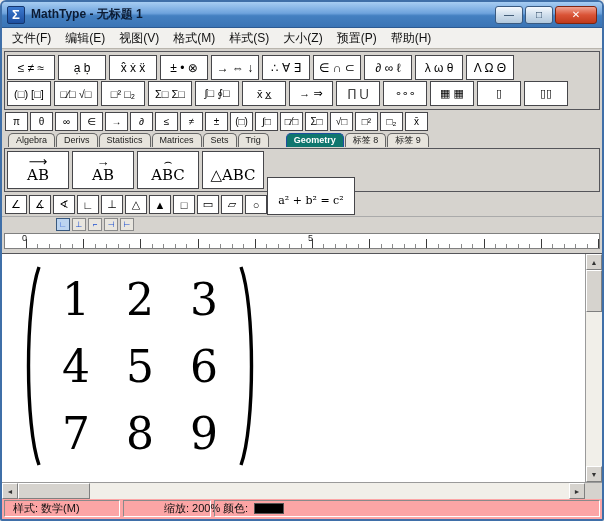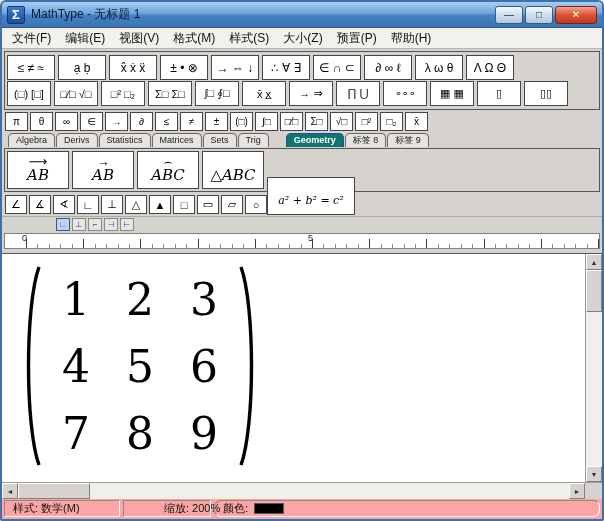--- a/index.html
+++ b/index.html
@@ -21,21 +21,21 @@
     background:linear-gradient(180deg,#a7cdf2 0%,#6ea3dd 45%,#4480c1 55%,#3a74b5 100%);
     display:flex;align-items:center;padding:0 5px;
     border-bottom:1px solid #2c5a92;
   }
   .app-icon{
     width:18px;height:18px;flex:0 0 18px;
     background:linear-gradient(#3c7ad0,#1d4fa0);
     border:1px solid #14366e;border-radius:2px;
     color:#fff;font-weight:bold;font-size:13px;line-height:16px;text-align:center;
   }
-  .title-text{margin-left:6px;flex:1;font-size:12px;font-weight:normal;color:#0b1b33;}
+  .title-text{margin-left:6px;flex:1;font-size:12px;font-weight:bold;color:#0b1b33;}
   .win-controls{display:flex;}
   .win-btn{
     width:28px;height:18px;margin-left:2px;
     border:1px solid #3a5a80;border-radius:3px;
     display:flex;align-items:center;justify-content:center;
     font-size:10px;color:#12304f;
     background:linear-gradient(#f6fafd,#cfdeec 50%,#b2c8dc);
   }
   .win-btn.close{
     width:42px;color:#fff;border-color:#7d2410;
@@ -84,21 +84,21 @@
   .templates-bar{
     margin:0 2px;border:1px solid #55555a;background:#d6d3ce;
     padding:2px;display:flex;gap:3px;height:44px;flex:0 0 44px;
   }
   .template-btn{
     min-width:62px;height:38px;background:#fff;border:1px solid #46464a;
     display:flex;flex-direction:column;align-items:center;justify-content:center;
     padding:0 6px;
   }
   .template-top{font-size:13px;line-height:9px;height:9px;color:#000;}
-  .template-main{font-family:"DejaVu Serif","Liberation Serif",serif;font-style:italic;font-size:15px;color:#000;}
+  .template-main{font-family:"DejaVu Serif","Liberation Serif",serif;font-size:15px;color:#000;}
   .template-btn:last-child{min-width:88px;margin-top:26px;}
   .template-btn:last-child .template-main{font-size:11px;}
 
   
   .geometry-bar{display:flex;gap:2px;padding:3px;height:25px;flex:0 0 25px;border-bottom:1px solid #aaa;}
   .geom-btn{
     width:22px;height:19px;background:#fff;border:1px solid #46464a;
     display:flex;align-items:center;justify-content:center;font-size:11px;color:#000;
   }
 
@@ -152,21 +152,21 @@
 
   
   .statusbar{height:20px;flex:0 0 20px;display:flex;gap:3px;padding:1px 2px 2px;background:#fca5a5;}
   .seg{
     border:1px solid;border-color:#8a8a8a #fff #fff #8a8a8a;
     display:flex;align-items:center;padding:0 8px;font-size:11px;color:#111;white-space:nowrap;
   }
   .seg-style{width:116px;}
   .seg-size{width:116px;}
   .seg-zoom{width:88px;padding-left:40px;}
-  .seg-color{flex:1;border-radius:7px;}
+  .seg-color{flex:1;}
   .color-swatch{width:30px;height:11px;background:#000;border:1px solid #555;margin-left:6px;display:inline-block;}
 </style>
 </head>
 <body>
 
 <div class="window">
 
   <div class="titlebar">
     <div class="app-icon">Σ</div>
     <div class="title-text">MathType - 无标题 1</div>

